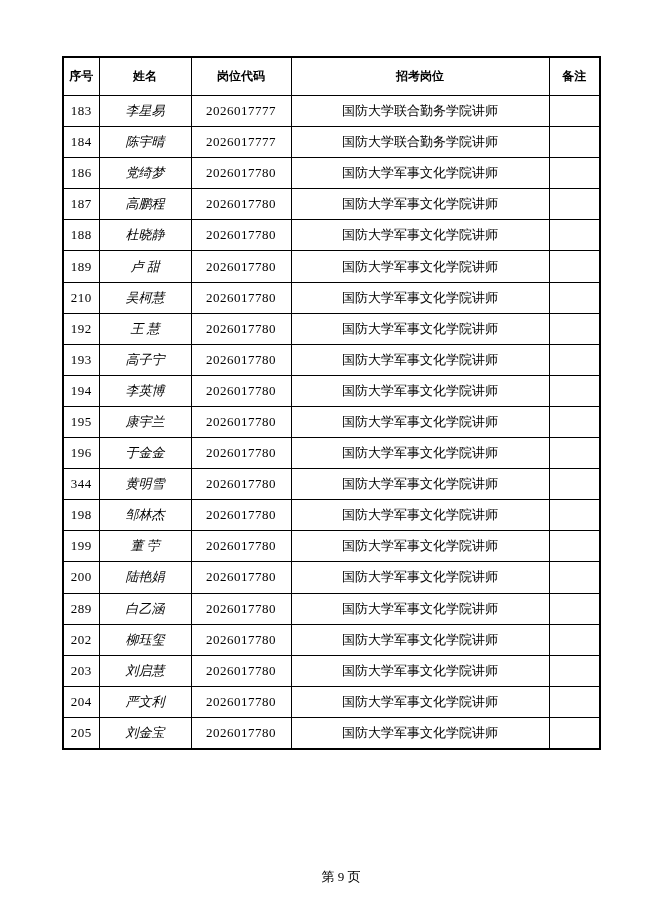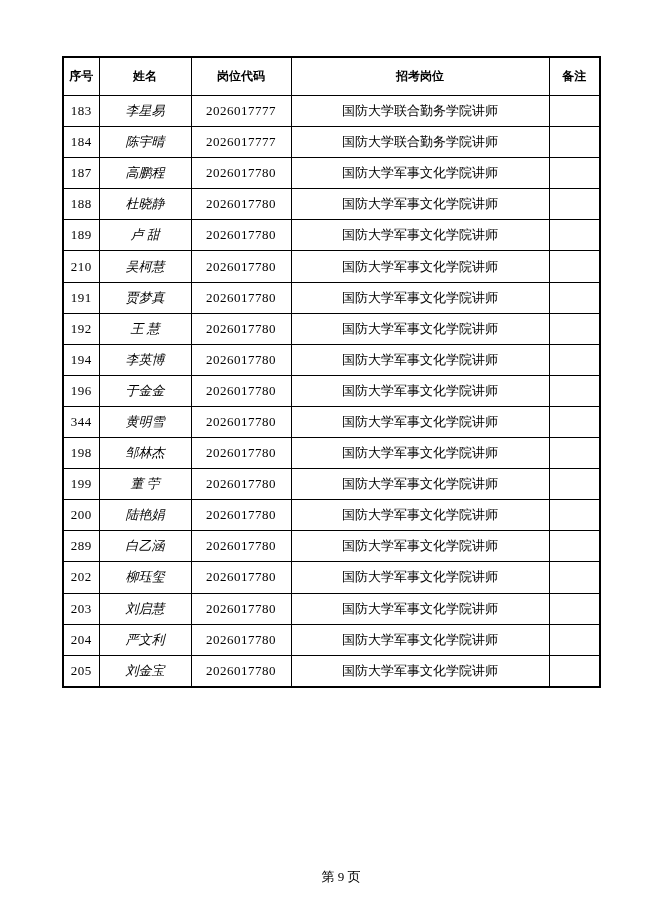--- a/index.html
+++ b/index.html
@@ -109,20 +109,27 @@
           <td class="cell-remark"></td>
         </tr>
         <tr>
           <td class="cell-index">184</td>
           <td class="cell-name">陈宇晴</td>
           <td class="cell-code">2026017777</td>
           <td class="cell-position">国防大学联合勤务学院讲师</td>
           <td class="cell-remark"></td>
         </tr>
         <tr>
+          <td class="cell-index">186</td>
+          <td class="cell-name">党绮梦</td>
+          <td class="cell-code">2026017780</td>
+          <td class="cell-position">国防大学军事文化学院讲师</td>
+          <td class="cell-remark"></td>
+        </tr>
+        <tr>
           <td class="cell-index">187</td>
           <td class="cell-name">高鹏程</td>
           <td class="cell-code">2026017780</td>
           <td class="cell-position">国防大学军事文化学院讲师</td>
           <td class="cell-remark"></td>
         </tr>
         <tr>
           <td class="cell-index">188</td>
           <td class="cell-name">杜晓静</td>
           <td class="cell-code">2026017780</td>
@@ -137,41 +144,48 @@
           <td class="cell-remark"></td>
         </tr>
         <tr>
           <td class="cell-index">210</td>
           <td class="cell-name">吴柯慧</td>
           <td class="cell-code">2026017780</td>
           <td class="cell-position">国防大学军事文化学院讲师</td>
           <td class="cell-remark"></td>
         </tr>
         <tr>
-          <td class="cell-index">191</td>
-          <td class="cell-name">贾梦真</td>
-          <td class="cell-code">2026017780</td>
-          <td class="cell-position">国防大学军事文化学院讲师</td>
-          <td class="cell-remark"></td>
-        </tr>
-        <tr>
           <td class="cell-index">192</td>
           <td class="cell-name">王 慧</td>
           <td class="cell-code">2026017780</td>
           <td class="cell-position">国防大学军事文化学院讲师</td>
           <td class="cell-remark"></td>
         </tr>
         <tr>
+          <td class="cell-index">193</td>
+          <td class="cell-name">高子宁</td>
+          <td class="cell-code">2026017780</td>
+          <td class="cell-position">国防大学军事文化学院讲师</td>
+          <td class="cell-remark"></td>
+        </tr>
+        <tr>
           <td class="cell-index">194</td>
           <td class="cell-name">李英博</td>
           <td class="cell-code">2026017780</td>
           <td class="cell-position">国防大学军事文化学院讲师</td>
           <td class="cell-remark"></td>
         </tr>
         <tr>
+          <td class="cell-index">195</td>
+          <td class="cell-name">康宇兰</td>
+          <td class="cell-code">2026017780</td>
+          <td class="cell-position">国防大学军事文化学院讲师</td>
+          <td class="cell-remark"></td>
+        </tr>
+        <tr>
           <td class="cell-index">196</td>
           <td class="cell-name">于金金</td>
           <td class="cell-code">2026017780</td>
           <td class="cell-position">国防大学军事文化学院讲师</td>
           <td class="cell-remark"></td>
         </tr>
         <tr>
           <td class="cell-index">344</td>
           <td class="cell-name">黄明雪</td>
           <td class="cell-code">2026017780</td>

